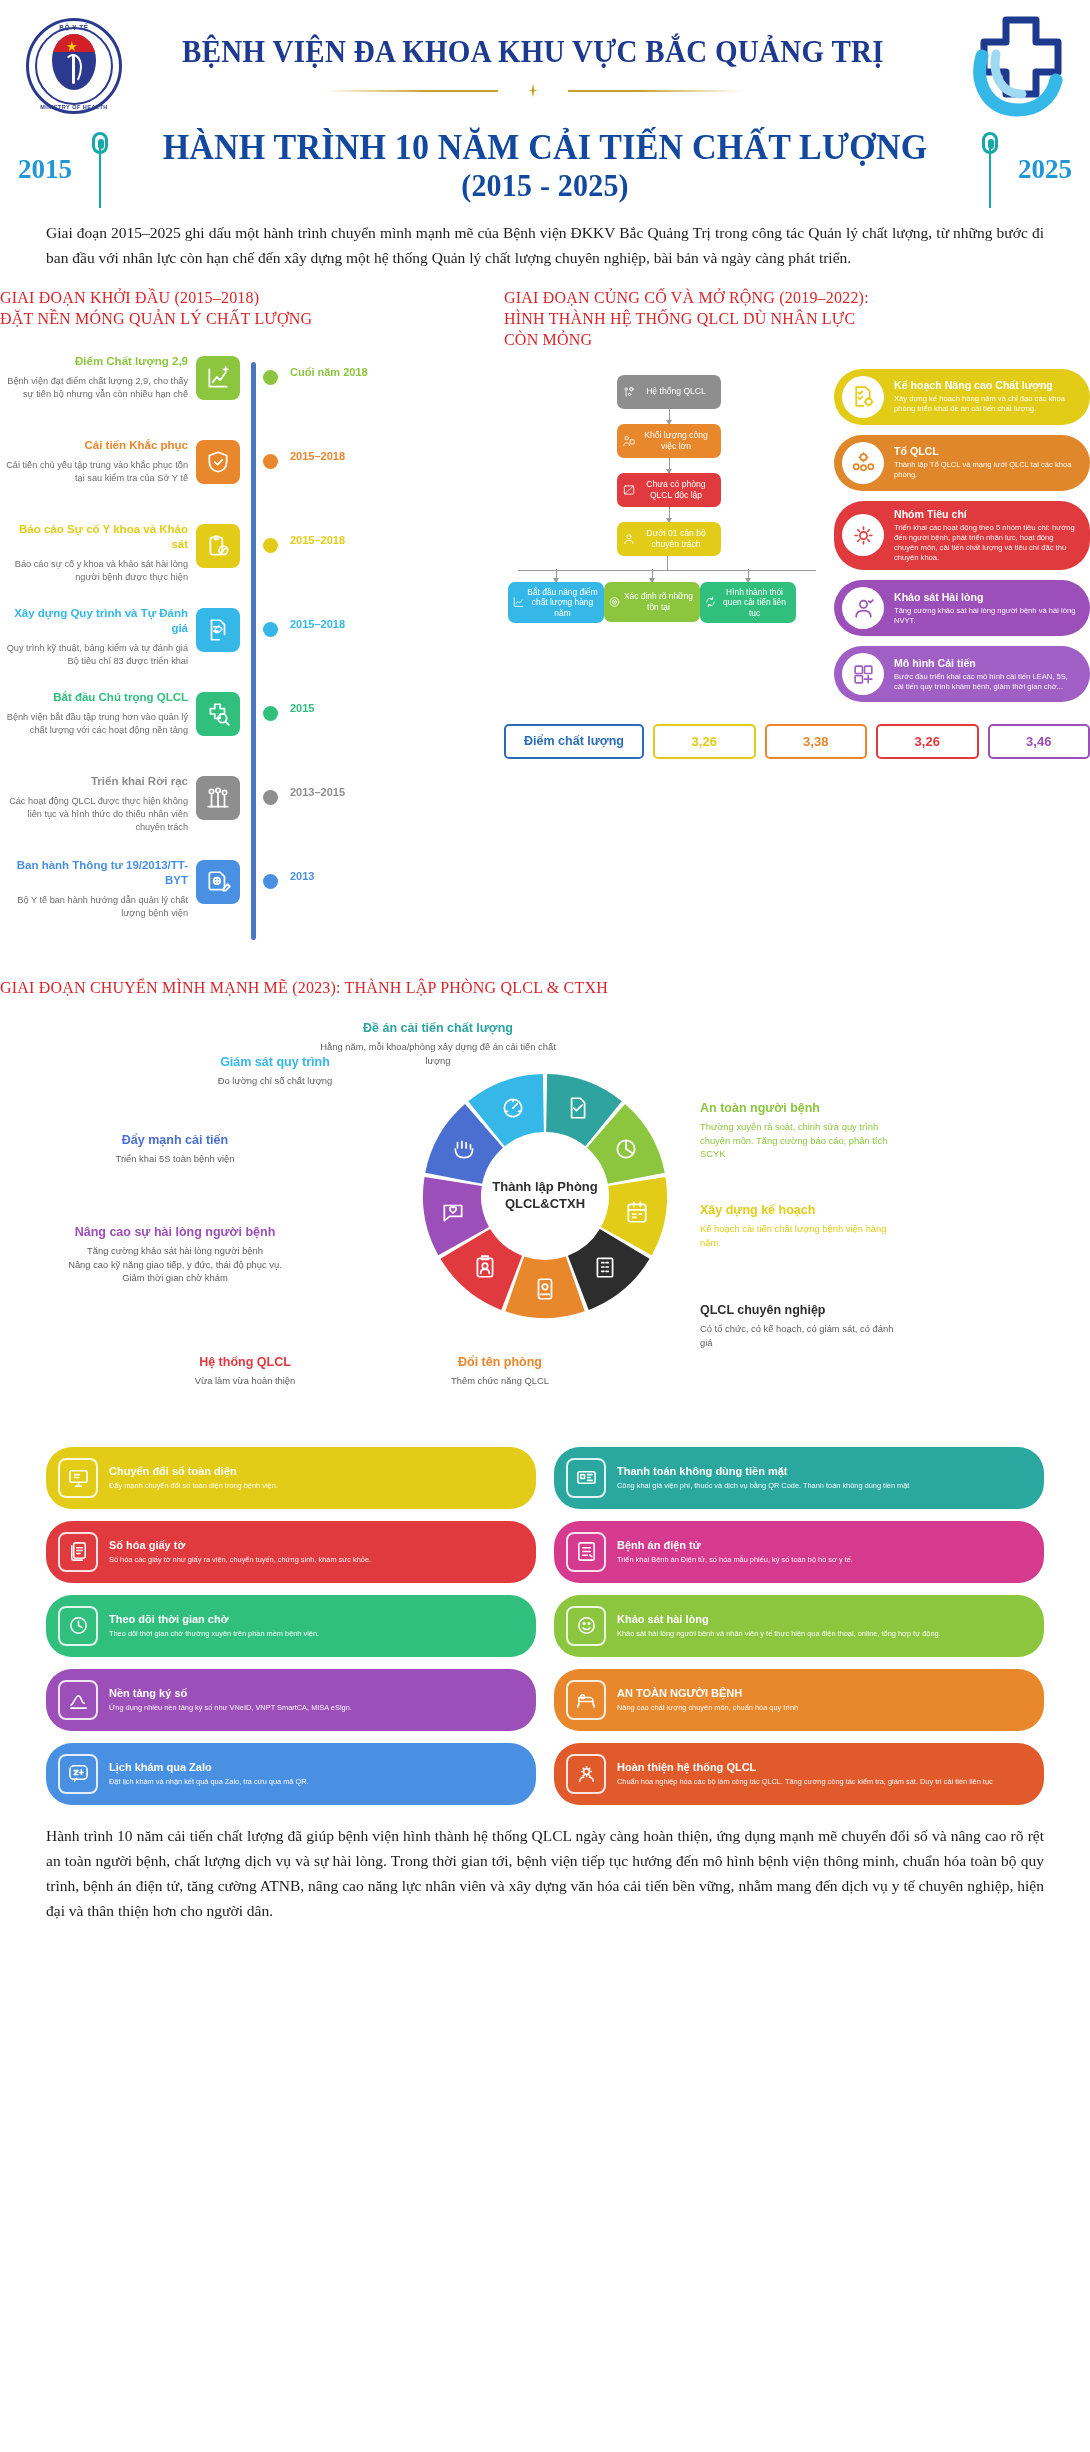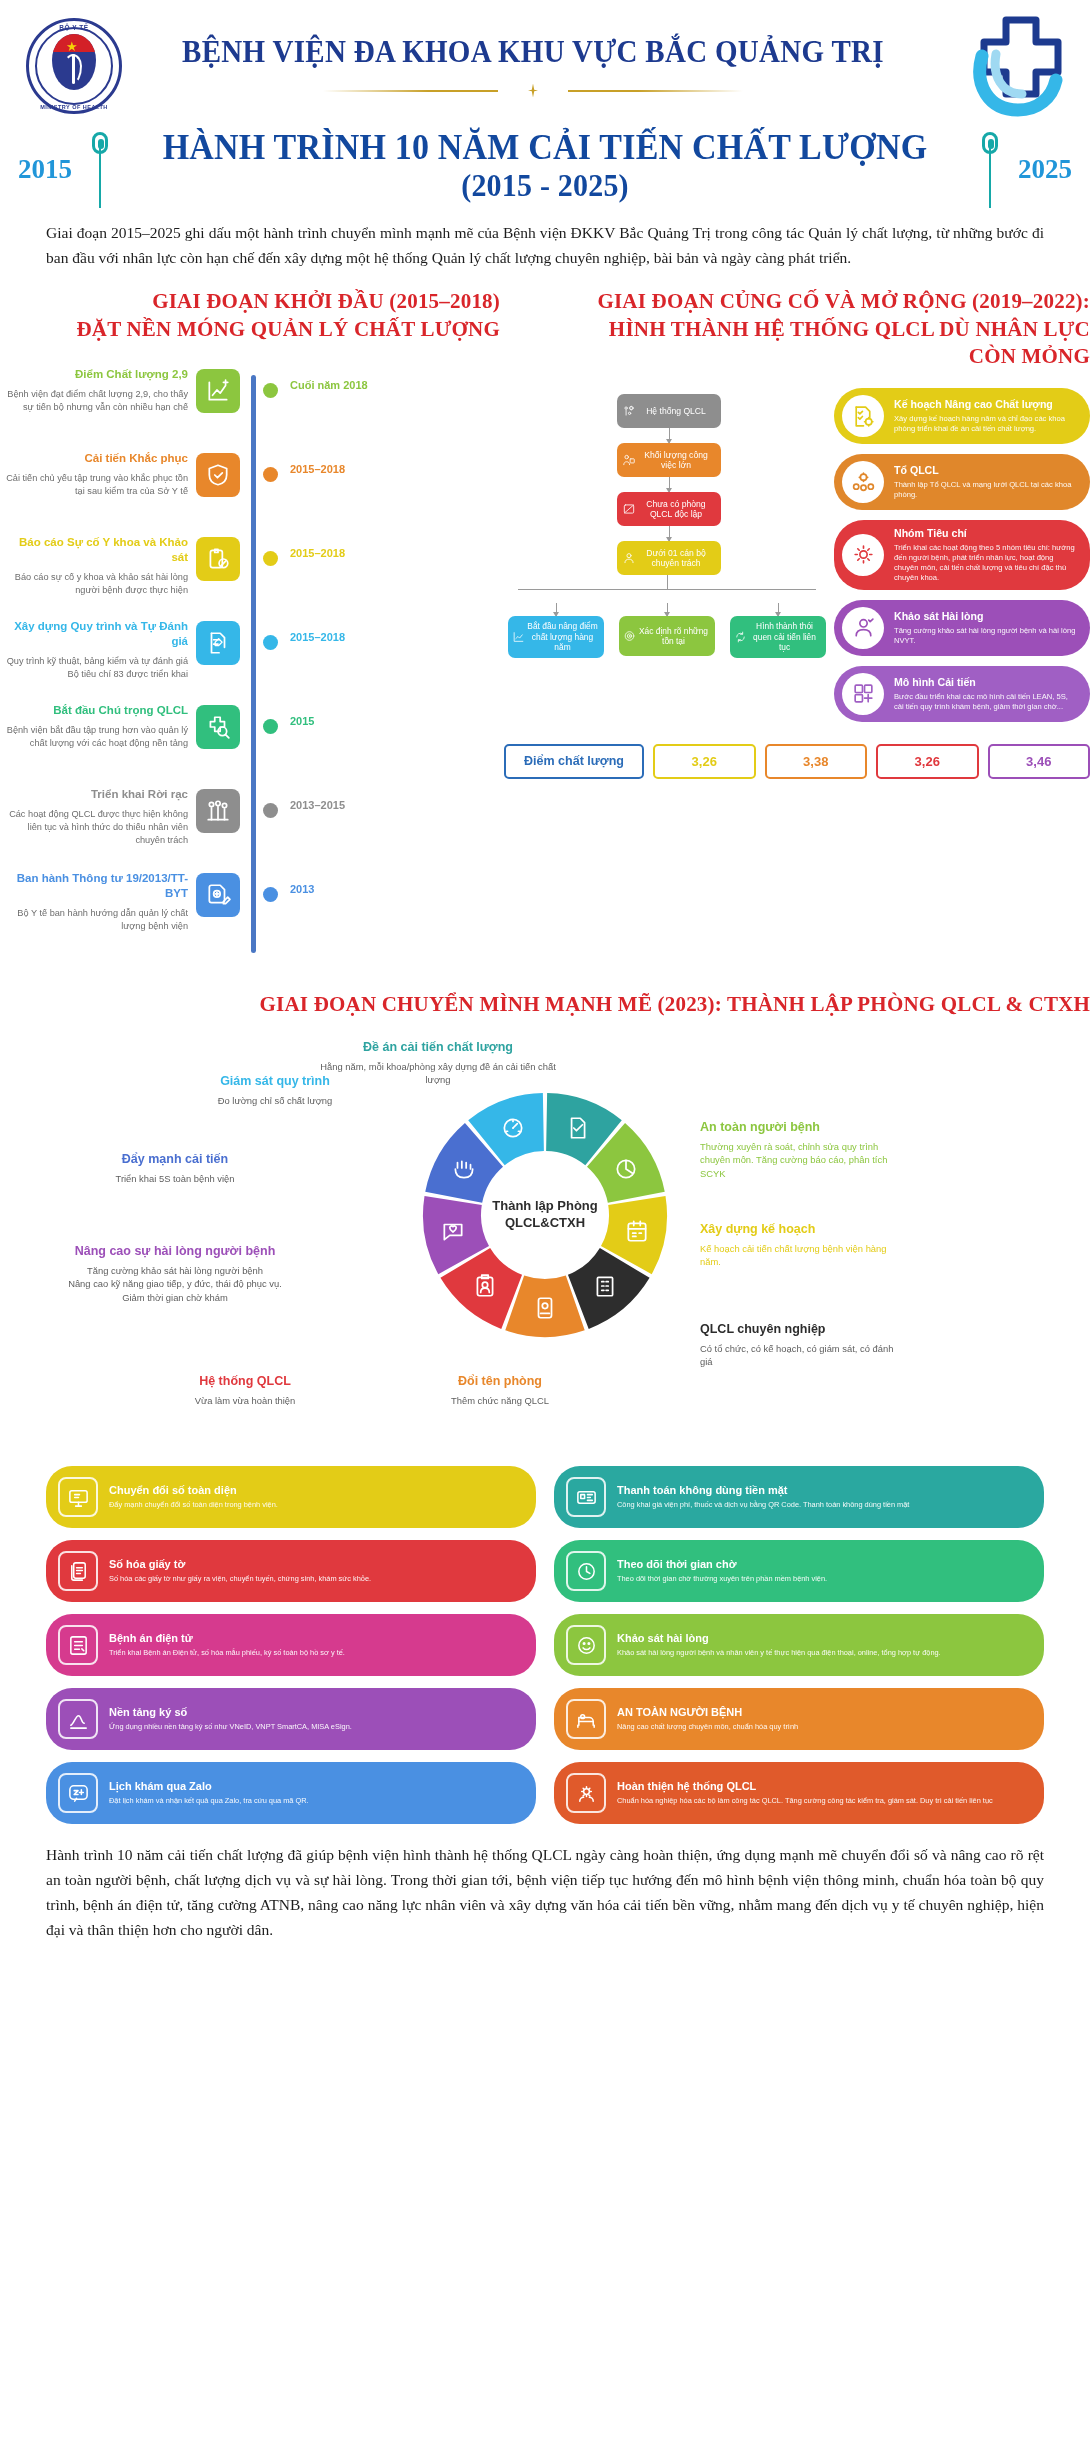--- a/index.html
+++ b/index.html
@@ -77,22 +77,22 @@
   .maintitle .sub { font-size:30px; }
 
   
   .intro {
     margin:10px 46px 0 46px; text-align:justify; font-family:"Liberation Serif", serif;
     font-size:15.5px; line-height:1.62; color:#1c1c1c;
   }
 
   
   .sec-title {
-    text-align:right; color:#d9252a; font-family:"Liberation Serif", serif;
-    font-weight:bold; font-size:21px; line-height:1.3; letter-spacing:.2px;
+    text-align:left; color:#d9252a; font-family:"Liberation Serif", serif;
+    font-weight:normal; font-size:16px; line-height:1.3; letter-spacing:.2px;
   }
 
   
   .cols { display:flex; margin-top:18px; }
   .col-left { width:500px; flex:0 0 500px; }
   .col-right { flex:1; padding-left:4px; }
 
   
   .timeline { position:relative; margin-top:24px; padding-bottom:6px; }
   .tl-axis { position:absolute; left:251px; top:8px; bottom:8px; width:5px; background:#4a77c4; border-radius:3px; }
@@ -121,21 +121,21 @@
   }
   .fbox .fico { position:absolute; left:5px; top:50%; transform:translateY(-50%); width:14px; height:14px; opacity:.9; }
   .arrow { width:1px; height:15px; background:#9a9a9a; position:relative; }
   .arrow:after {
     content:""; position:absolute; left:-3px; bottom:-1px; width:0; height:0;
     border-left:3.5px solid transparent; border-right:3.5px solid transparent; border-top:5px solid #9a9a9a;
   }
   .branch-wrap { margin-top:14px; position:relative; width:318px; }
   .branch-line { position:absolute; left:10px; right:10px; top:0; height:1px; background:#9a9a9a; }
   .branch-stem { position:absolute; left:50%; top:-14px; width:1px; height:14px; background:#9a9a9a; }
-  .branch-row { display:flex; justify-content:space-between; padding-top:27px; }
+  .branch-row { display:flex; justify-content:flex-start; padding-top:12px; }
   .branch-col { position:relative; width:96px; display:flex; flex-direction:column; align-items:center; }
   .branch-col .tick { position:absolute; left:50%; top:-13px; width:1px; height:13px; background:#9a9a9a; }
   .branch-col .tick:after {
     content:""; position:absolute; left:-3px; bottom:-1px; width:0; height:0;
     border-left:3.5px solid transparent; border-right:3.5px solid transparent; border-top:5px solid #9a9a9a;
   }
   .bbox {
     width:96px; min-height:40px; border-radius:7px; color:#fff; font-size:8.4px; line-height:1.25;
     display:flex; align-items:center; justify-content:center; text-align:center; padding:5px 5px 5px 18px;
     position:relative;
@@ -773,47 +773,47 @@
                 <path d="M5 6v13a2 2 0 002 2h9"></path>
                 <path d="M10 8h6M10 11h6M10 14h4"></path>
               </g>
             </svg>
           </div>
           <div>
             <div class="c4-title">Số hóa giấy tờ</div>
             <div class="c4-desc">Số hóa các giấy tờ như giấy ra viện, chuyển tuyến, chứng sinh, khám sức khỏe.</div>
           </div>
         </div>
-        <div class="card4" style="background: rgb(49, 191, 126);">
-          <div class="c4-ico">
-            <svg viewBox="0 0 24 24" class="">
-              <g class="ic">
-                <circle cx="12" cy="12" r="8"></circle>
-                <path d="M12 7v5l3.5 2"></path>
-              </g>
-            </svg>
-          </div>
-          <div>
-            <div class="c4-title">Theo dõi thời gian chờ</div>
-            <div class="c4-desc">Theo dõi thời gian chờ thường xuyên trên phần mềm bệnh viện.</div>
-          </div>
-        </div>
         <div class="card4" style="background: rgb(214, 58, 142);">
           <div class="c4-ico">
             <svg viewBox="0 0 24 24" class="">
               <g class="ic">
                 <rect x="4" y="3" width="16" height="18" rx="2"></rect>
                 <path d="M8 8h8M8 12h8M8 16h5"></path>
                 <path d="M15.5 15.5l2 2"></path>
               </g>
             </svg>
           </div>
           <div>
             <div class="c4-title">Bệnh án điện tử</div>
             <div class="c4-desc">Triển khai Bệnh án Điện tử, số hóa mẫu phiếu, ký số toàn bộ hồ sơ y tế.</div>
+          </div>
+        </div>
+        <div class="card4" style="background: rgb(49, 191, 126);">
+          <div class="c4-ico">
+            <svg viewBox="0 0 24 24" class="">
+              <g class="ic">
+                <circle cx="12" cy="12" r="8"></circle>
+                <path d="M12 7v5l3.5 2"></path>
+              </g>
+            </svg>
+          </div>
+          <div>
+            <div class="c4-title">Theo dõi thời gian chờ</div>
+            <div class="c4-desc">Theo dõi thời gian chờ thường xuyên trên phần mềm bệnh viện.</div>
           </div>
         </div>
         <div class="card4" style="background: rgb(140, 198, 63);">
           <div class="c4-ico">
             <svg viewBox="0 0 24 24" class="">
               <g class="ic">
                 <circle cx="12" cy="12" r="8"></circle>
                 <circle cx="9.5" cy="10" r=".8" fill="currentColor"></circle>
                 <circle cx="14.5" cy="10" r=".8" fill="currentColor"></circle>
                 <path d="M8.5 14.5a4.5 4.5 0 007 0"></path>

